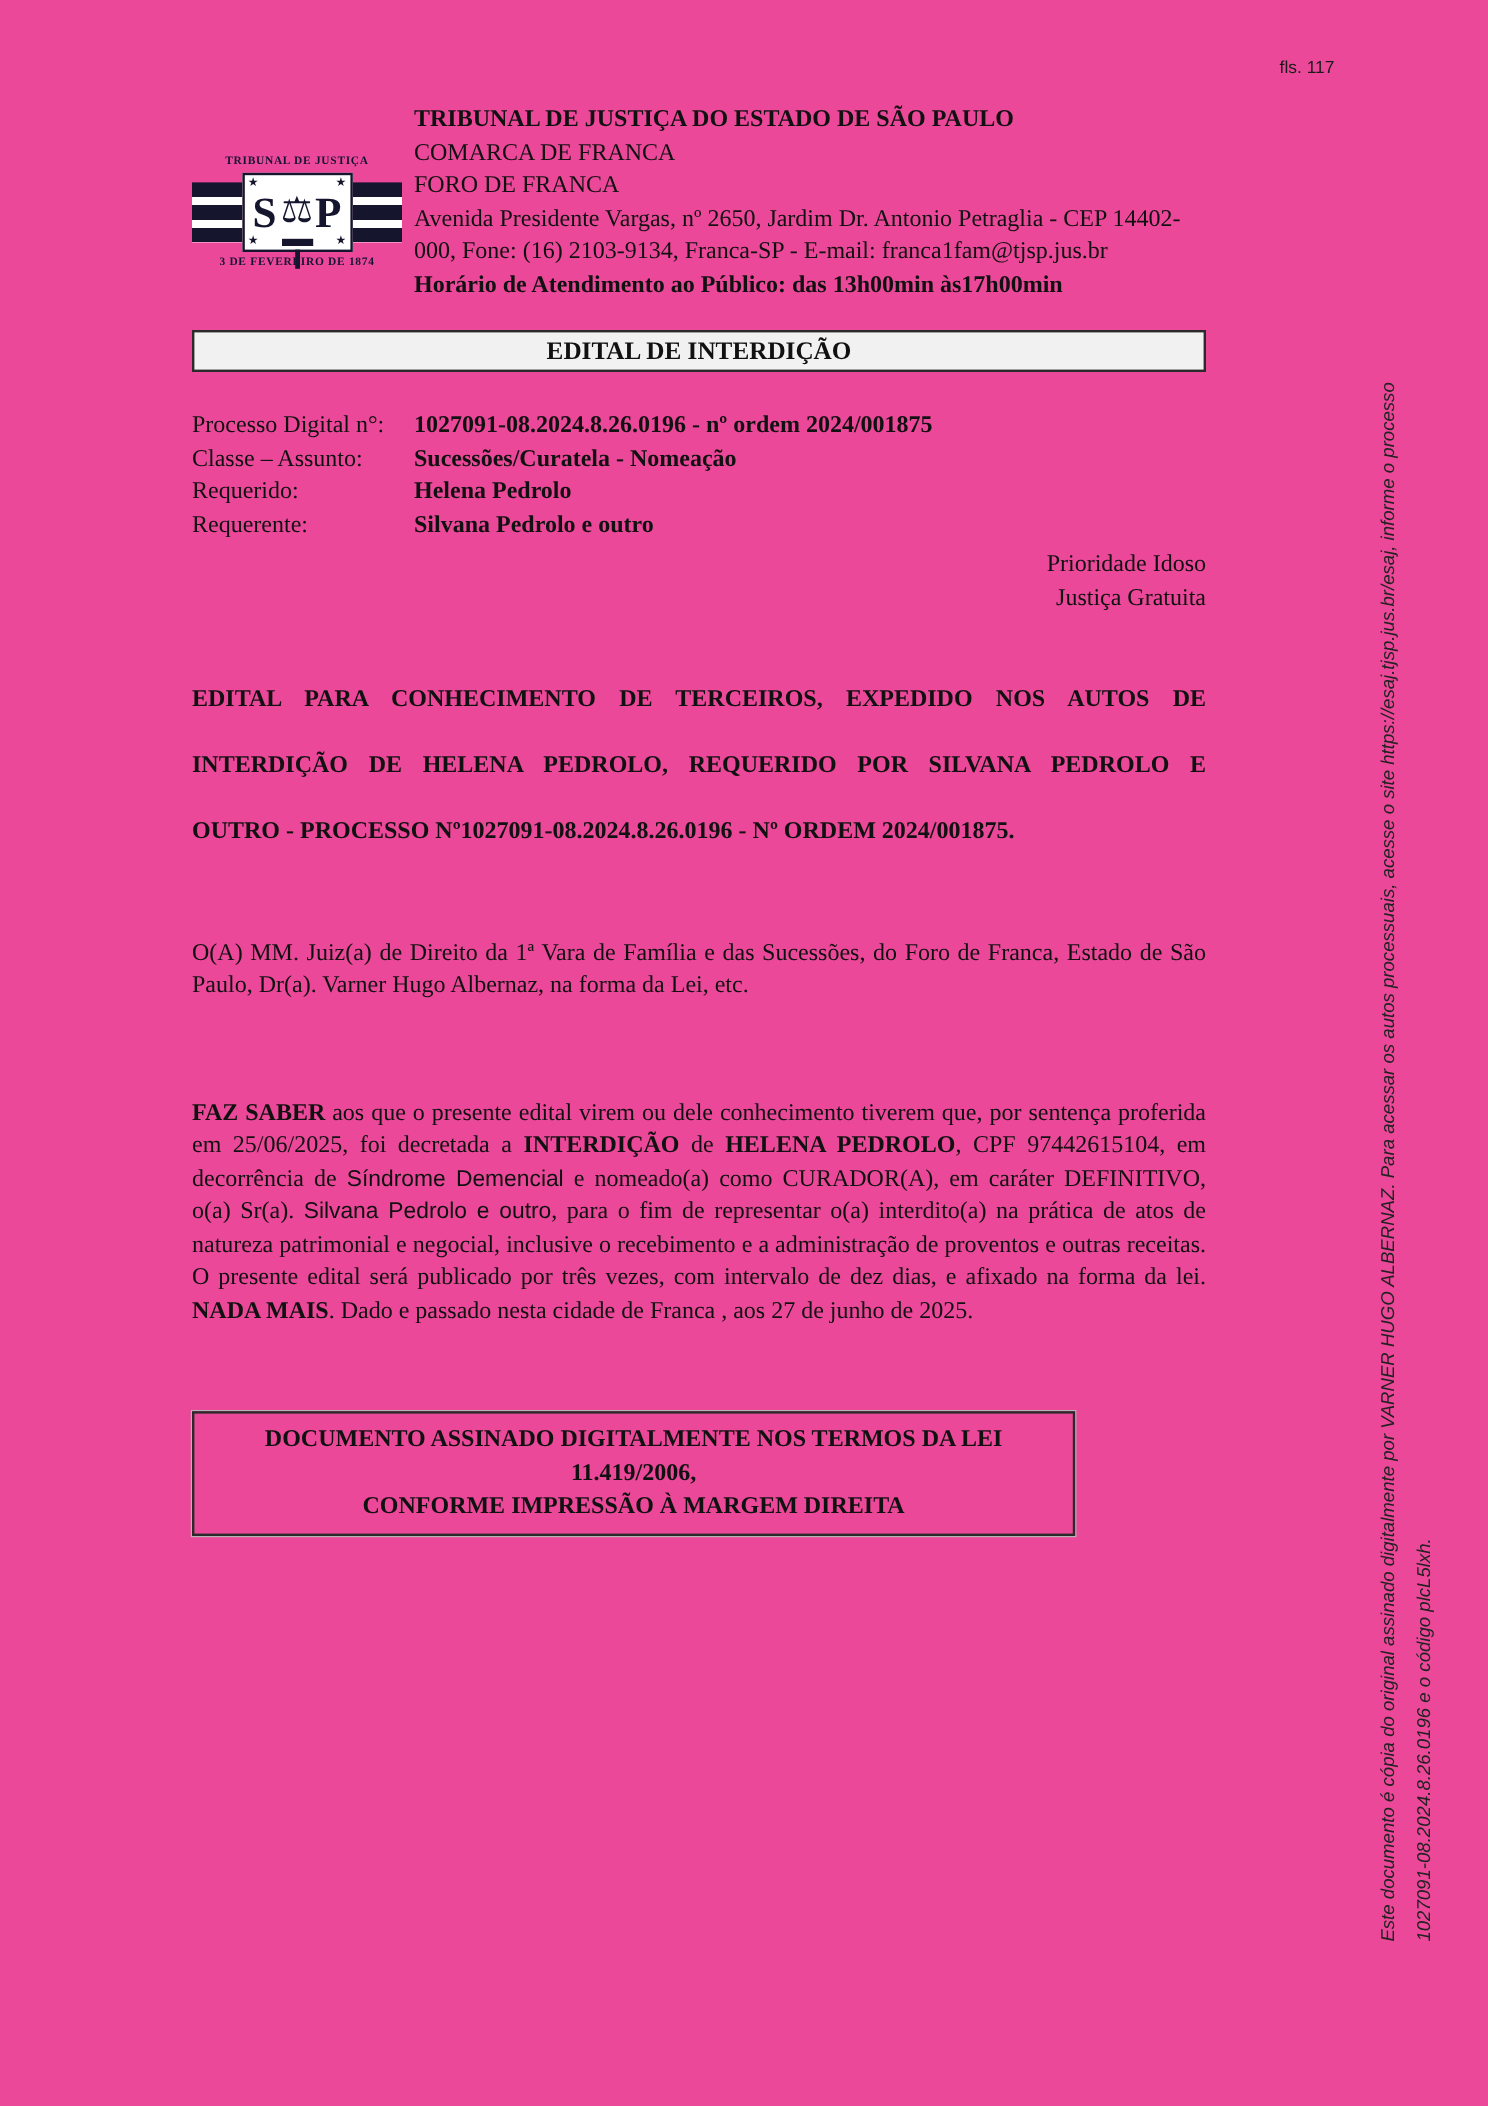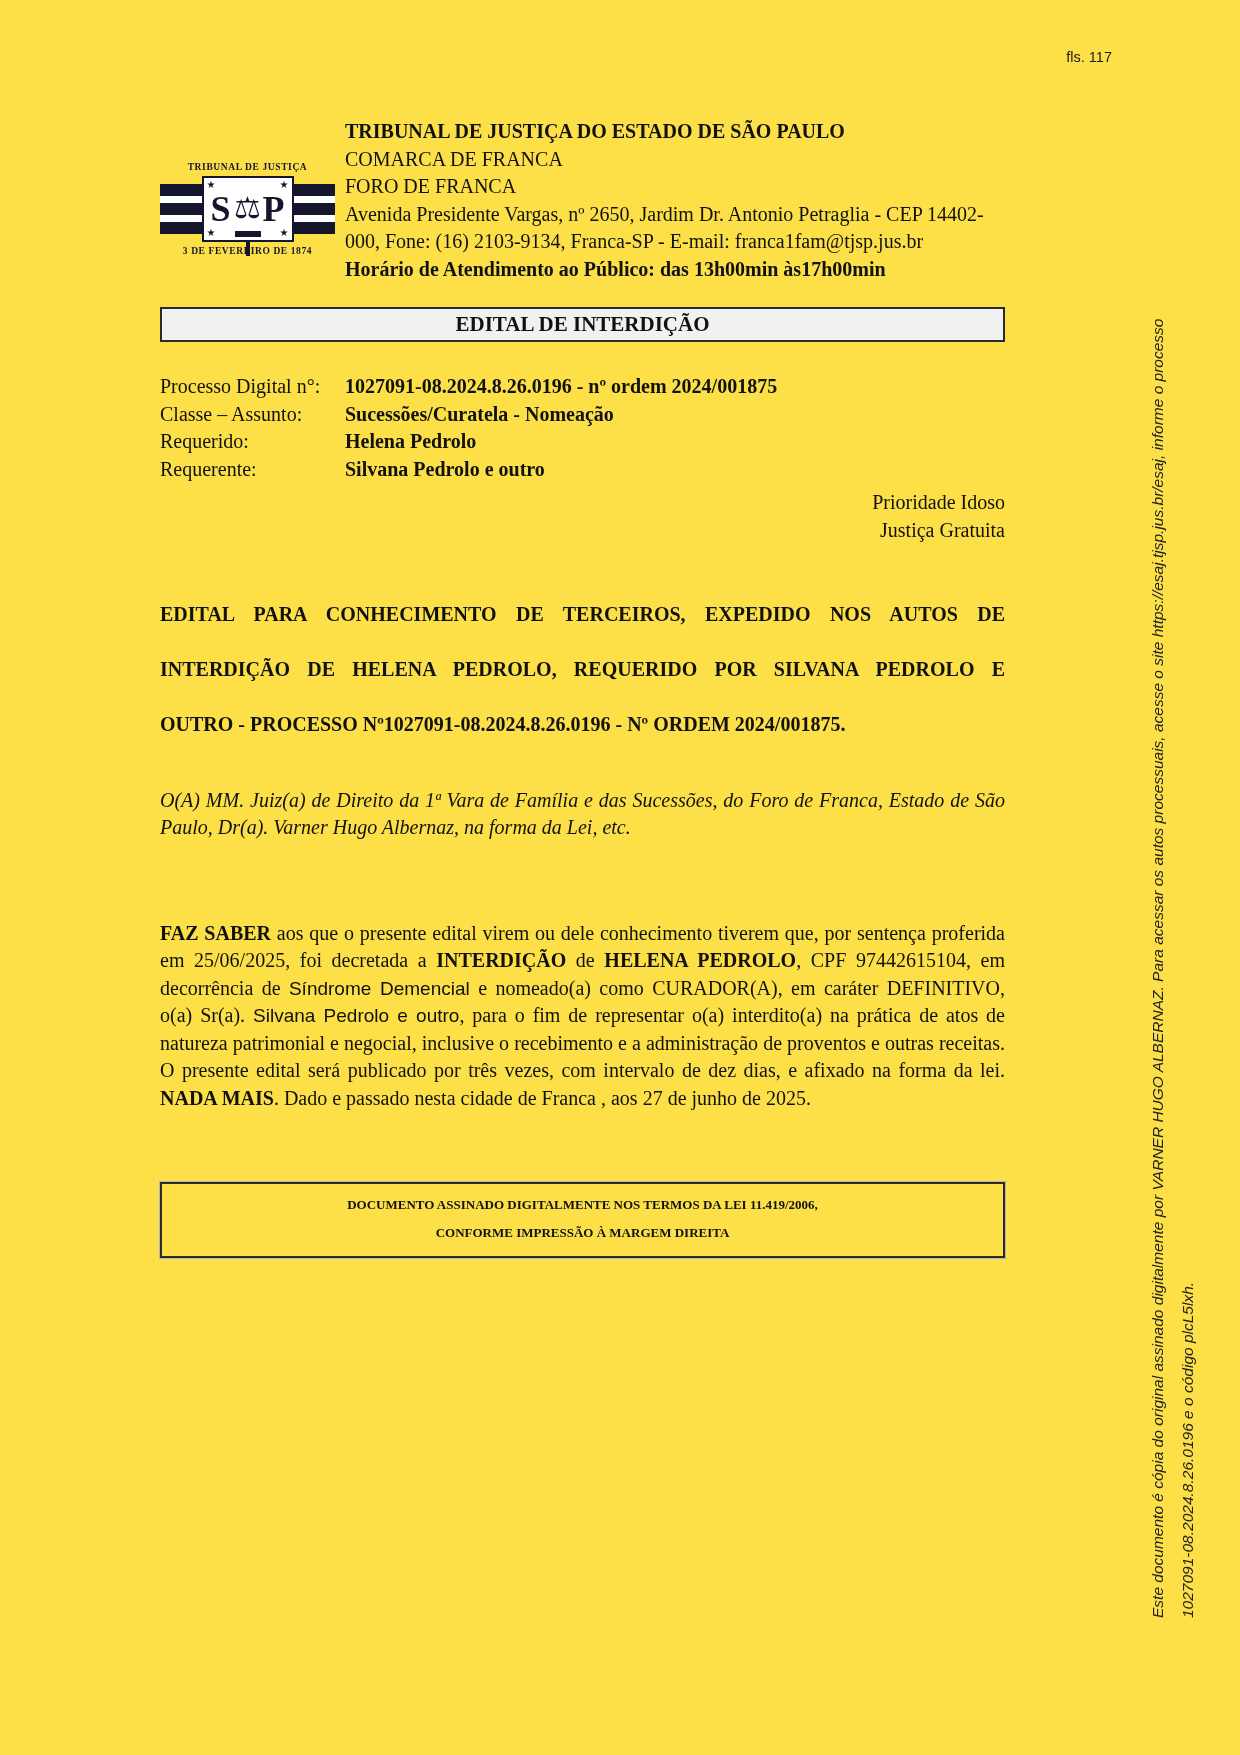--- a/index.html
+++ b/index.html
@@ -1,24 +1,24 @@
 <!DOCTYPE html>
 <html lang="pt"><head>
 <meta charset="utf-8">
 <style>
   * { margin:0; padding:0; box-sizing:border-box; }
   html,body { background:#ffffff; overflow:hidden; }
   .page {
     position:relative;
     width:1240px; height:1755px;
-    background:#fde047;
+    background:#ec4899;
     color:#111;
     font-family:"Liberation Serif","DejaVu Serif",serif;
     font-size:20px; line-height:27.5px;
-    padding:118px 235px 0 160px;
+    padding:86px 235px 0 160px;
     overflow:hidden;
   }
   .fls {
     position:absolute; top:48px; right:128px;
     font-family:"Liberation Sans","DejaVu Sans",sans-serif;
     font-size:14.5px; line-height:18px; color:#1a1a1a;
   }
   
   .header { display:flex; align-items:center; }
   .logo { width:175px; flex:0 0 175px; margin-top:16px; }
@@ -68,30 +68,30 @@
   .proc { margin-top:31px; }
   .prow { display:flex; }
   .prow .lbl { width:185px; flex:0 0 185px; }
   .prow .val { font-weight:bold; }
   .badges { margin-top:6px; text-align:right; }
   
   .heading { margin-top:57px; font-weight:bold; }
   .jline { text-align:justify; }
   .jline.force::after { content:""; display:inline-block; width:100%; }
   .para { text-align:justify; }
-  .judge { margin-top:48px;font-style:italic; }
+  .judge { margin-top:74px; }
   .faz { margin-top:78px; }
   .b { font-weight:bold; }
   .sf { font-family:"Liberation Sans","DejaVu Sans",sans-serif; font-size:19px; }
   
   .sig-box {
-    margin-top:70px; width:845px;
+    margin-top:70px; width:736px;
     border:2px solid #2a2a2a; box-shadow:0 0 0 1px #b5b5b5;
     padding:7px 10px 9px;
-    text-align:center; font-weight:bold; font-size:13px; line-height:28px;
+    text-align:center; font-weight:bold; font-size:20px; line-height:28px;
   }
   
   .margin-note {
     position:absolute; left:1143px; top:1618px;
     transform:rotate(-90deg); transform-origin:top left;
     font-family:"Liberation Sans","DejaVu Sans",sans-serif;
     font-style:italic; font-size:15.5px; line-height:30px;
     color:#222; white-space:nowrap;
   }
 </style>

